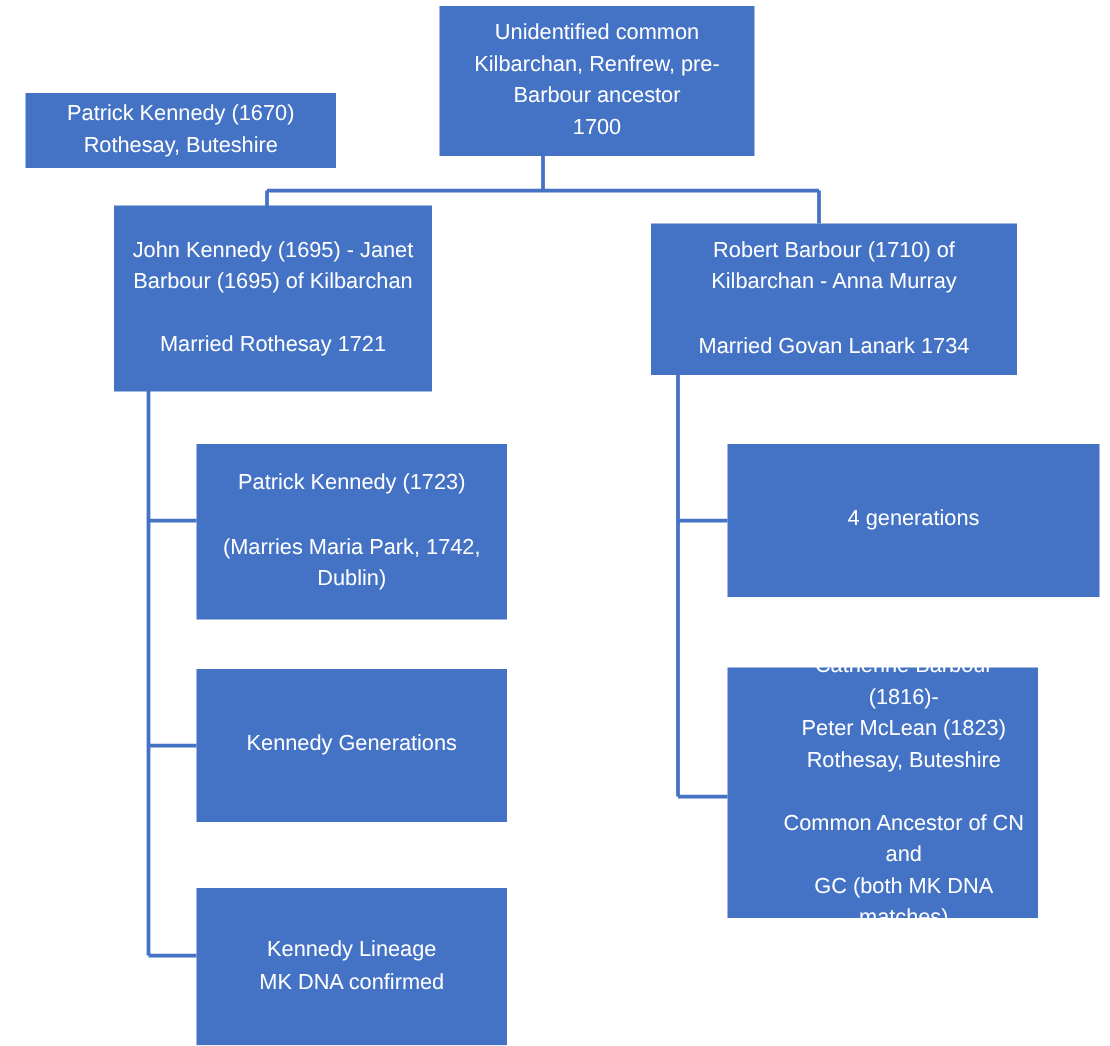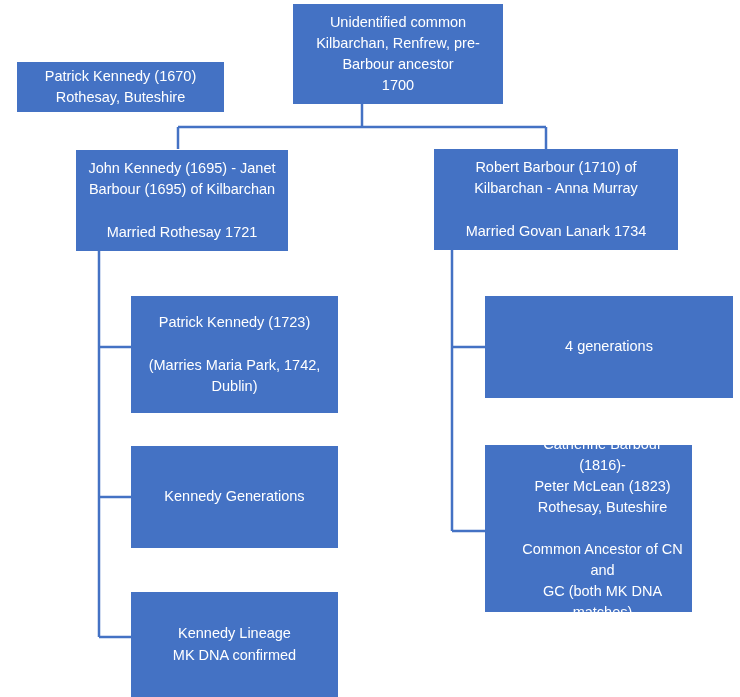--- a/index.html
+++ b/index.html
@@ -79,21 +79,21 @@
     <p>Kilbarchan, Renfrew, pre-</p>
     <p>Barbour ancestor</p>
     <p>1700</p>
   </div>
 
   <div class="node" style="left:17px; top:52px; width:207px; height:50px;margin-top:10px;">
     <p>Patrick Kennedy (1670)</p>
     <p>Rothesay, Buteshire</p>
   </div>
 
-  <div class="node" style="left:76px; top:150px; width:212px; height:101px;">
+  <div class="node" style="left:76px; top:137px; width:212px; height:124px;">
     <p>John Kennedy (1695) - Janet</p>
     <p>Barbour (1695) of Kilbarchan</p>
     <p class="gap">Married Rothesay 1721</p>
   </div>
 
   <div class="node" style="left:434px; top:149px; width:244px; height:101px;">
     <p>Robert Barbour (1710) of</p>
     <p>Kilbarchan - Anna Murray</p>
     <p class="gap">Married Govan Lanark 1734</p>
   </div>

